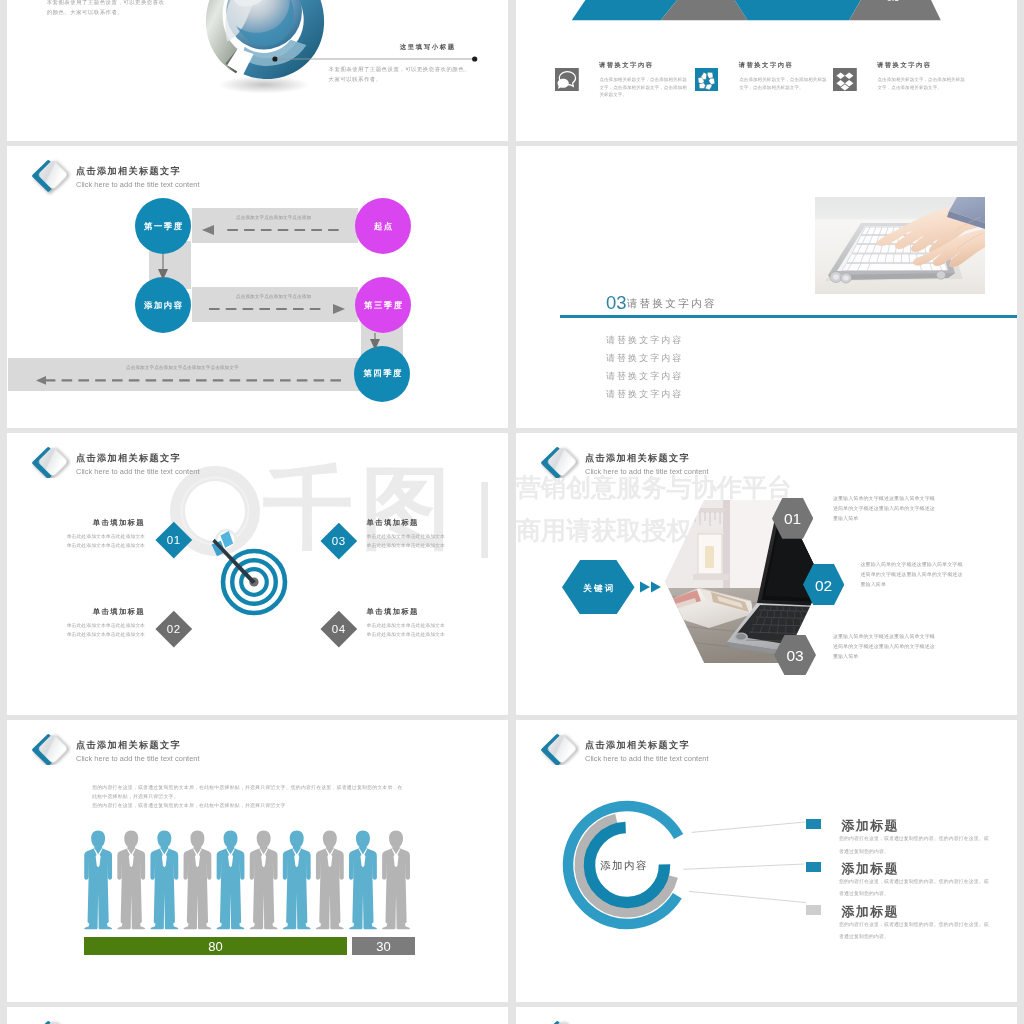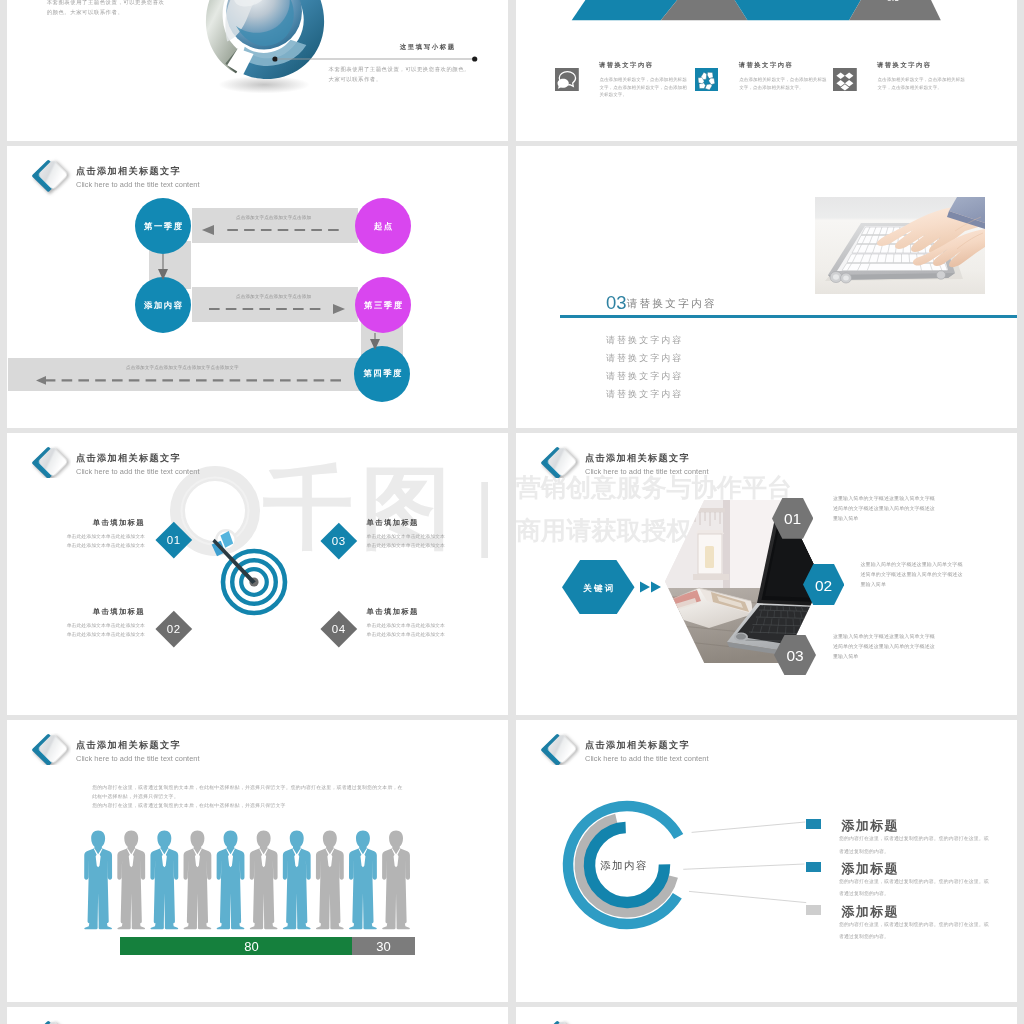--- a/index.html
+++ b/index.html
@@ -51,21 +51,21 @@
   .s4 .s4list{position:absolute;left:89.5px;top:185px;}
   .s4 .s4list .li{font-size:9.2px;color:#a2a2a2;letter-spacing:2.1px;line-height:18px;
      transform:scale(0.98);transform-origin:left top;}
 
   
   .s7 .s7body{position:absolute;left:85.2px;top:63px;width:313px;font-size:4.9px;
      color:#a2a2a2;line-height:9.2px;letter-spacing:.2px;white-space:pre-line;}
   .s7 .s7people{position:absolute;left:77px;top:110px;width:360px;height:118px;}
   .s7 .s7bar{position:absolute;top:217px;height:18px;display:flex;align-items:center;
      justify-content:center;color:#fff;font-size:13px;}
-  .s7 .s7bar-blue{left:77px;width:263px;background:#15803d;margin-left:36px;}
+  .s7 .s7bar-blue{left:77px;width:263px;background:#4d7c0f;}
   .s7 .s7bar-gray{left:345px;width:63px;background:#7c7c7c;}
 
   
   .s1 .swirl{position:absolute;}
   .s1 .s1line{position:absolute;}
   .s1 .s1lt{position:absolute;left:39.7px;top:138px;width:121px;font-size:5.4px;
      color:#9e9e9e;line-height:10.3px;letter-spacing:.5px;}
   .s1 .s1rt{position:absolute;left:321.6px;top:132.2px;width:152px;font-size:5.4px;
      color:#9e9e9e;line-height:10.3px;letter-spacing:.5px;}
   .s1 .s1sub{position:absolute;left:392.7px;top:184.3px;font-size:6.4px;font-weight:bold;

